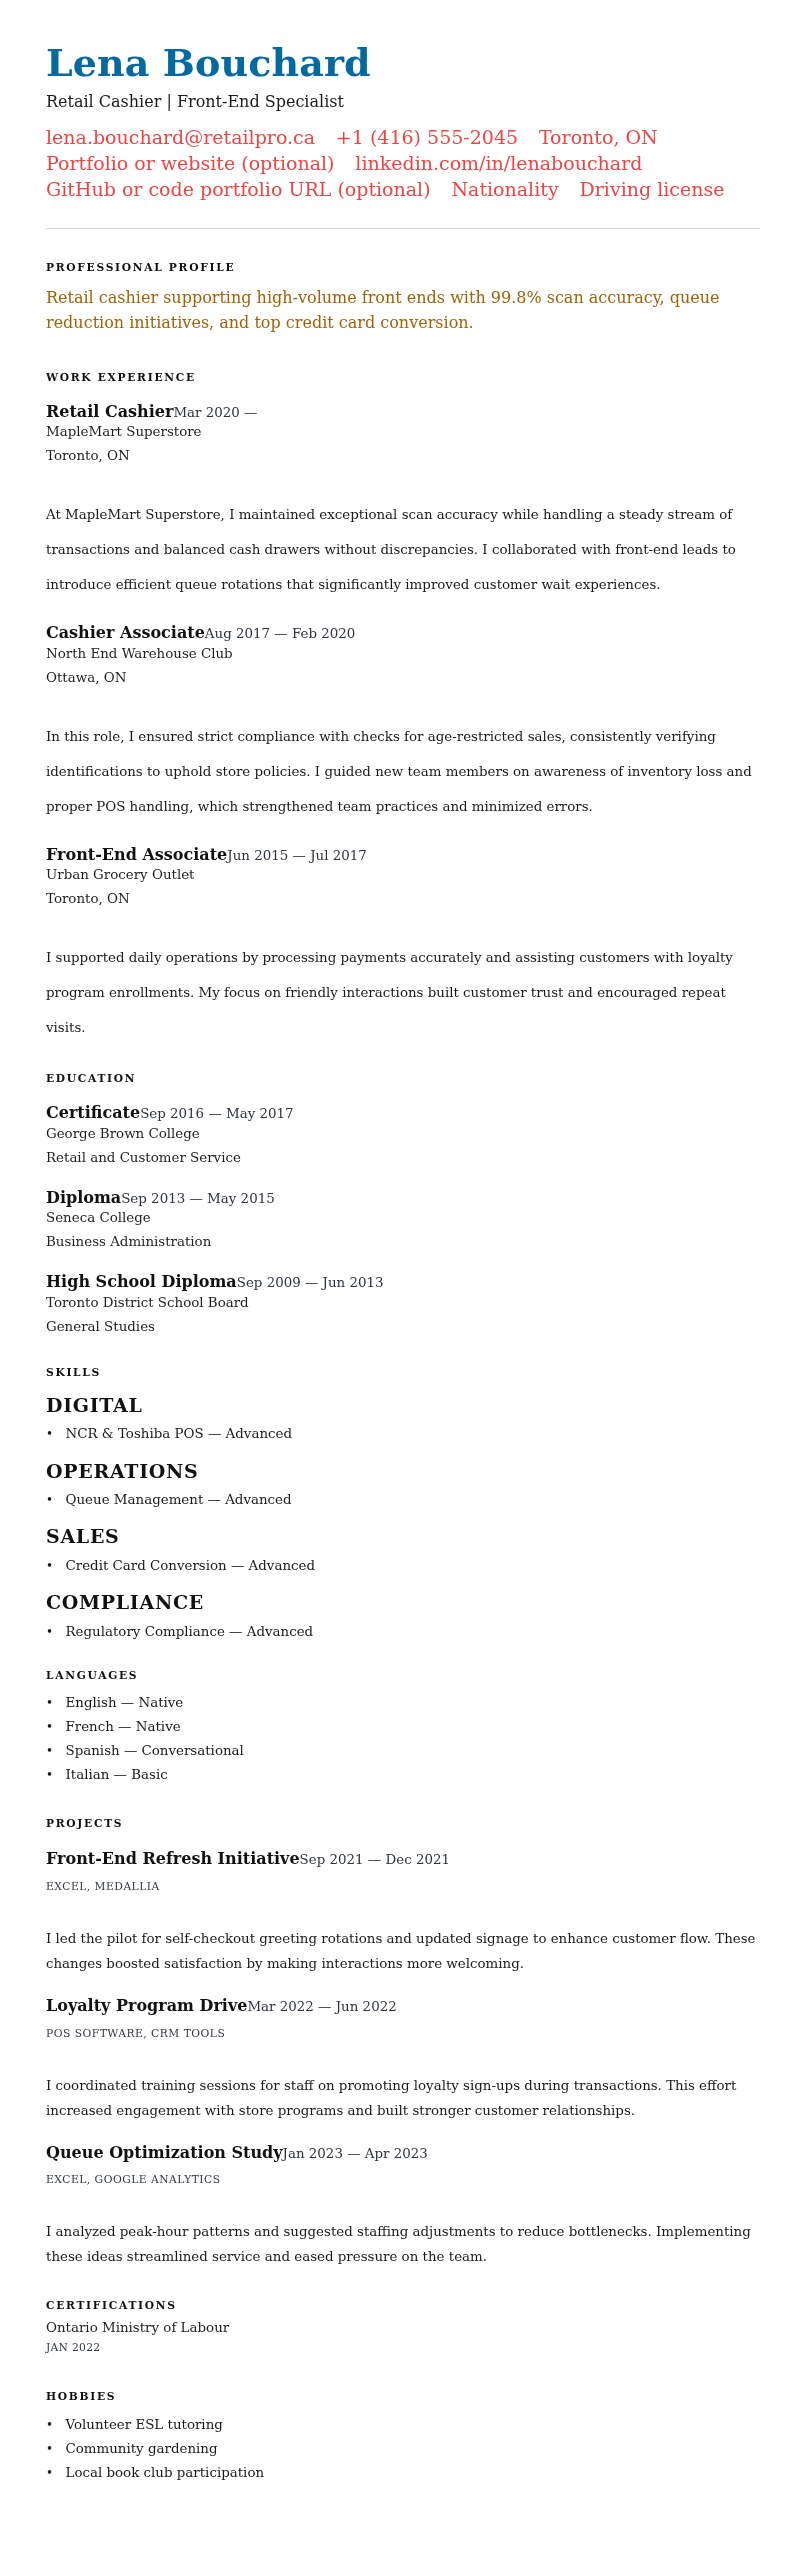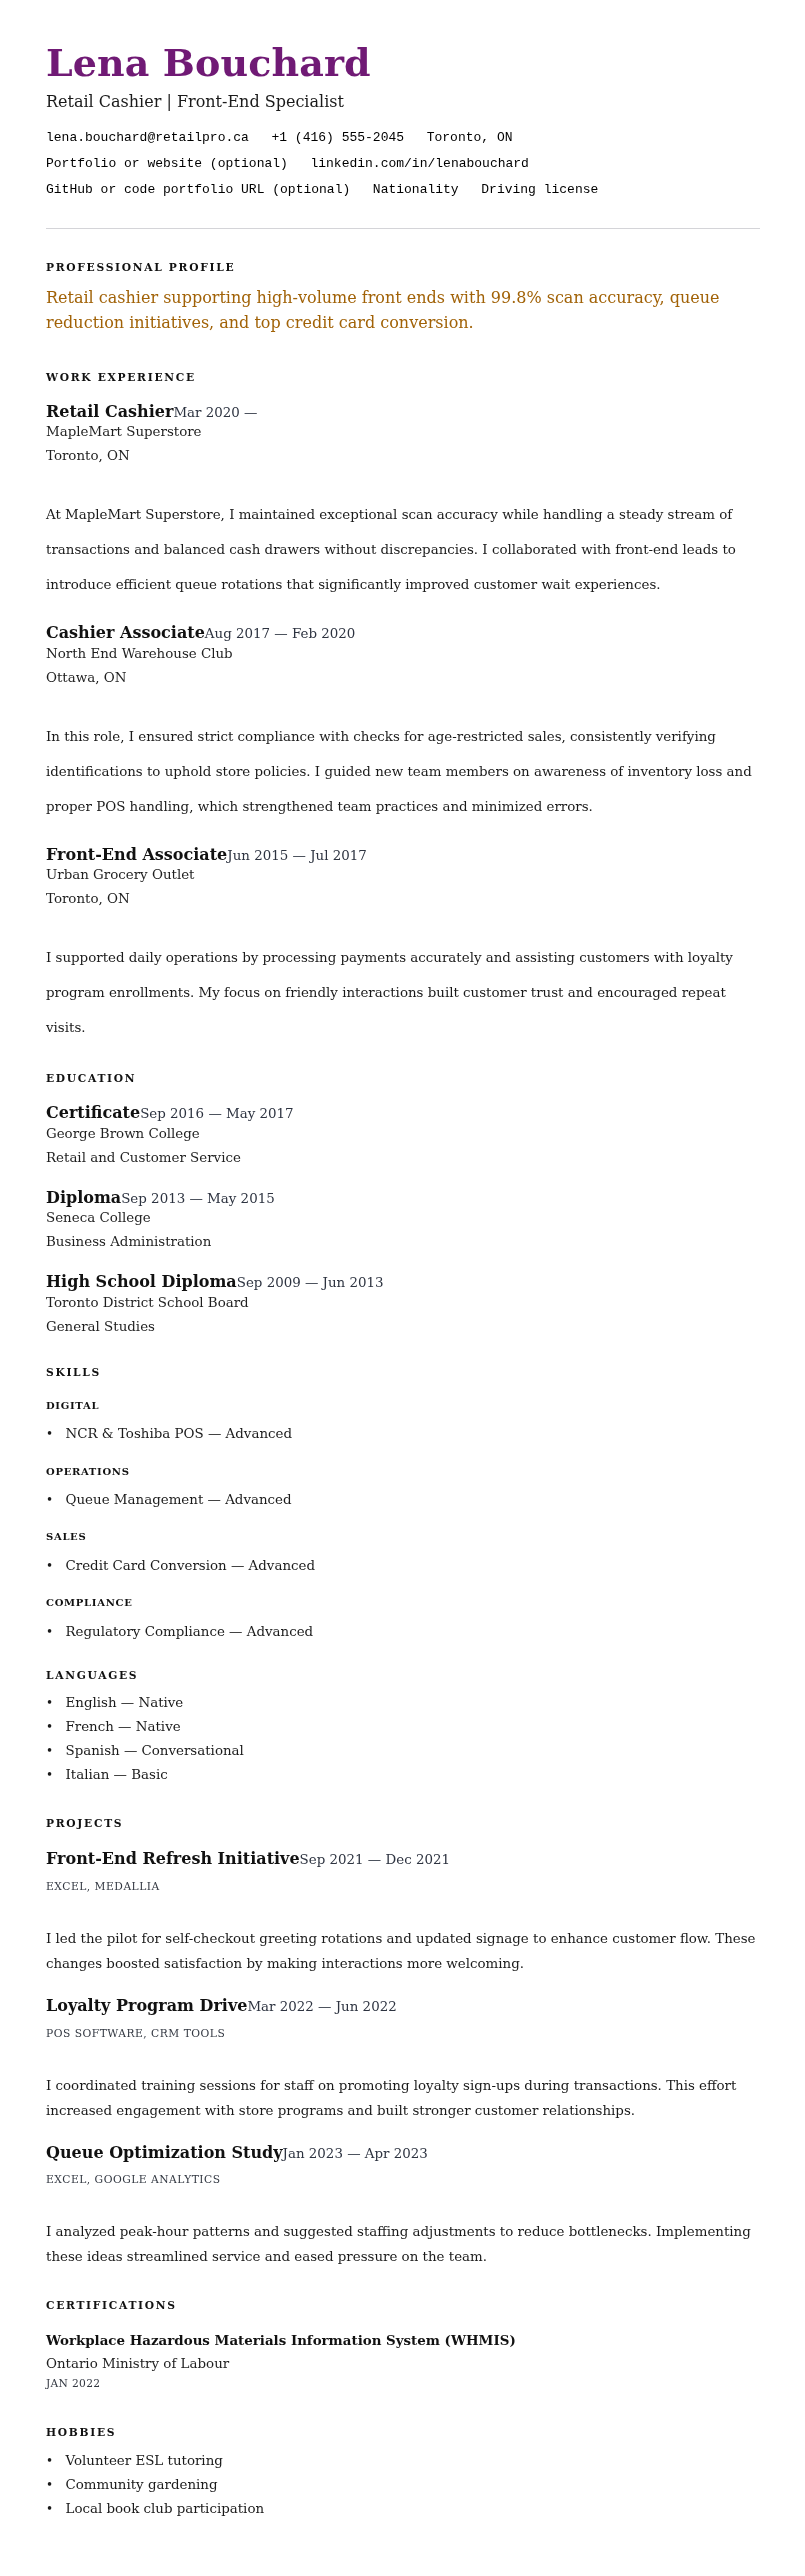--- a/index.html
+++ b/index.html
@@ -5,23 +5,23 @@
     * { box-sizing: border-box; margin: 0; padding: 0; }
     html, body { background: #ffffff; }
     body {
       width: 806px;
       min-height: 2576px;
       font-family: "DejaVu Serif", serif;
       color: #111111;
     }
     .page { padding: 39px 46px 40px 46px; }
 
-    .name { font-size: 38px; font-weight: bold; line-height: 48px; color: #701a75; letter-spacing: 0.1px; }
+    .name { font-size: 38px; font-weight: bold; line-height: 48px; color: #0369a1; letter-spacing: 0.1px; }
     .subtitle { font-size: 16px; line-height: 24px; margin-top: 2.7px; color: #1a1a1a; }
-    .contact-line { font-size: 13px; line-height: 19px; color: #000000; margin-top: 6.7px; font-family: Liberation Mono, monospace; }
+    .contact-line { font-size: 19px; line-height: 19px; color: #ef4444; margin-top: 6.7px; }
     .contact-line.first { margin-top: 14.8px; }
     .contact-line span { margin-right: 14.8px; }
     .contact-line span:last-child { margin-right: 0; }
     .divider { height: 1.3px; background: #d4d4d8; margin-top: 29px; }
 
     .section-heading { font-size: 10.7px; font-weight: bold; letter-spacing: 1.7px; text-transform: uppercase; color: #111111; line-height: 14.8px; }
     .section { margin-top: 31px; }
     .section.first { margin-top: 32px; }
 
     .profile-text { font-size: 16px; line-height: 25px; margin-top: 9.4px; color: #a16207; }
@@ -34,21 +34,21 @@
     .entry-sub { font-size: 13.4px; line-height: 20px; color: #1f1f1f; }
     .entry-loc { font-size: 13.4px; line-height: 20px; color: #1f1f1f; margin-top: 4px; }
     .entry-desc { font-size: 13.4px; line-height: 35px; color: #1a1a1a; margin-top: 31px; }
 
     .edu-entry { margin-top: 14.8px; }
     .edu-entry + .edu-entry { margin-top: 19px; }
     .edu-entry .entry-sub + .entry-sub { margin-top: 4px; }
 
     .skill-group { margin-top: 17.5px; }
     .skill-group.first { margin-top: 14.8px; }
-    .skill-group-title { font-size: 10px; font-weight: bold; letter-spacing: 0.7px; line-height: 19px; }
+    .skill-group-title { font-size: 19px; font-weight: bold; letter-spacing: 0.7px; line-height: 19px; }
     ul.bullets { list-style: none; margin-top: 9.4px; }
     ul.bullets li { font-size: 13.4px; line-height: 20px; color: #1a1a1a; position: relative; padding-left: 19.5px; }
     ul.bullets li::before { content: "•"; position: absolute; left: 0; top: 0; font-size: 12px; }
     ul.bullets.tight { margin-top: 8px; }
     ul.bullets.tight li { line-height: 24px; }
 
     .project-tags { font-size: 10.7px; line-height: 16px; letter-spacing: 0.5px; color: #333842; margin-top: 9.4px; text-transform: uppercase; }
     .project-desc { font-size: 13.4px; line-height: 25px; color: #1a1a1a; margin-top: 31px; }
     .project { margin-top: 19px; }
     .project.first { margin-top: 16px; }
@@ -218,21 +218,20 @@
         <div class="entry-date">Jan 2023 — Apr 2023</div>
       </div>
       <div class="project-tags">EXCEL, GOOGLE ANALYTICS</div>
       <p class="project-desc">I analyzed peak-hour patterns and suggested staffing adjustments to reduce bottlenecks. Implementing these ideas streamlined service and eased pressure on the team.</p>
     </div>
   </section>
 
   <section class="section" style="margin-top:29.5px;">
     <h2 class="section-heading">Certifications</h2>
     <div>
-      <div class="cert-title">Workplace Hazardous Materials Information System (WHMIS)</div>
       <div class="cert-issuer">Ontario Ministry of Labour</div>
       <div class="cert-date">JAN 2022</div>
     </div>
   </section>
 
   <section class="section" style="margin-top:34px;">
     <h2 class="section-heading">Hobbies</h2>
     <ul class="bullets tight">
       <li>Volunteer ESL tutoring</li>
       <li>Community gardening</li>

